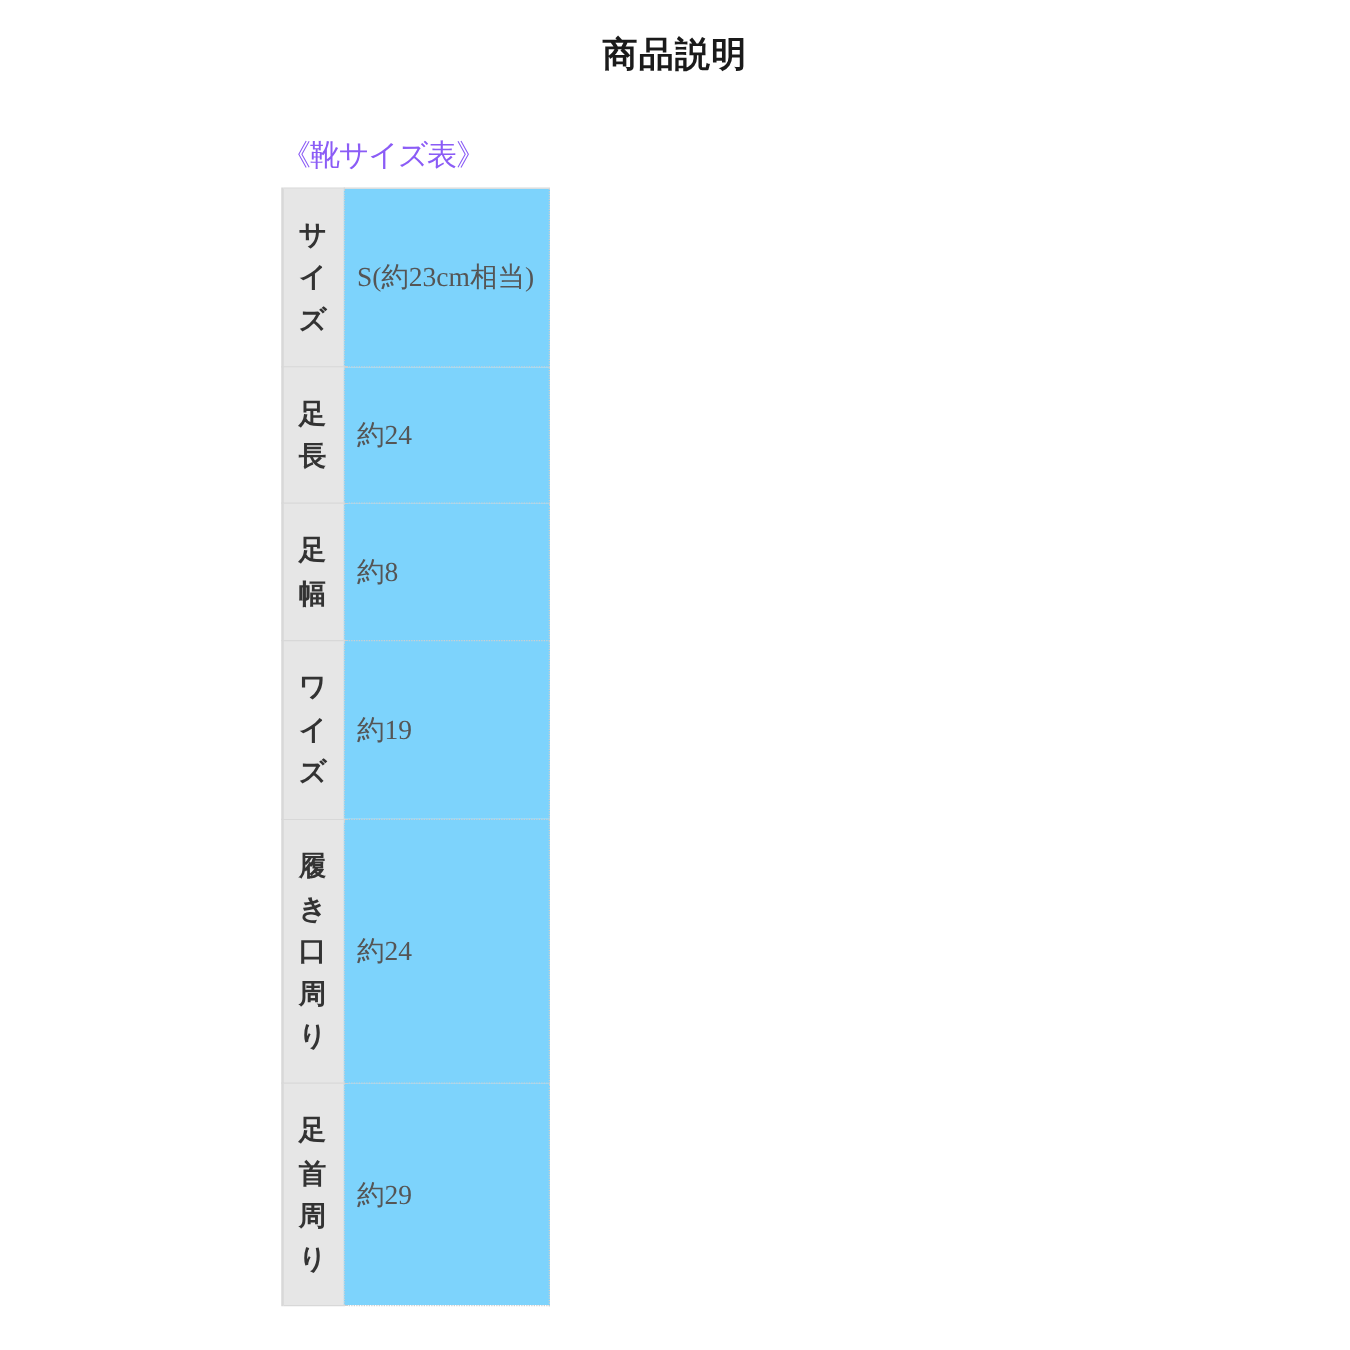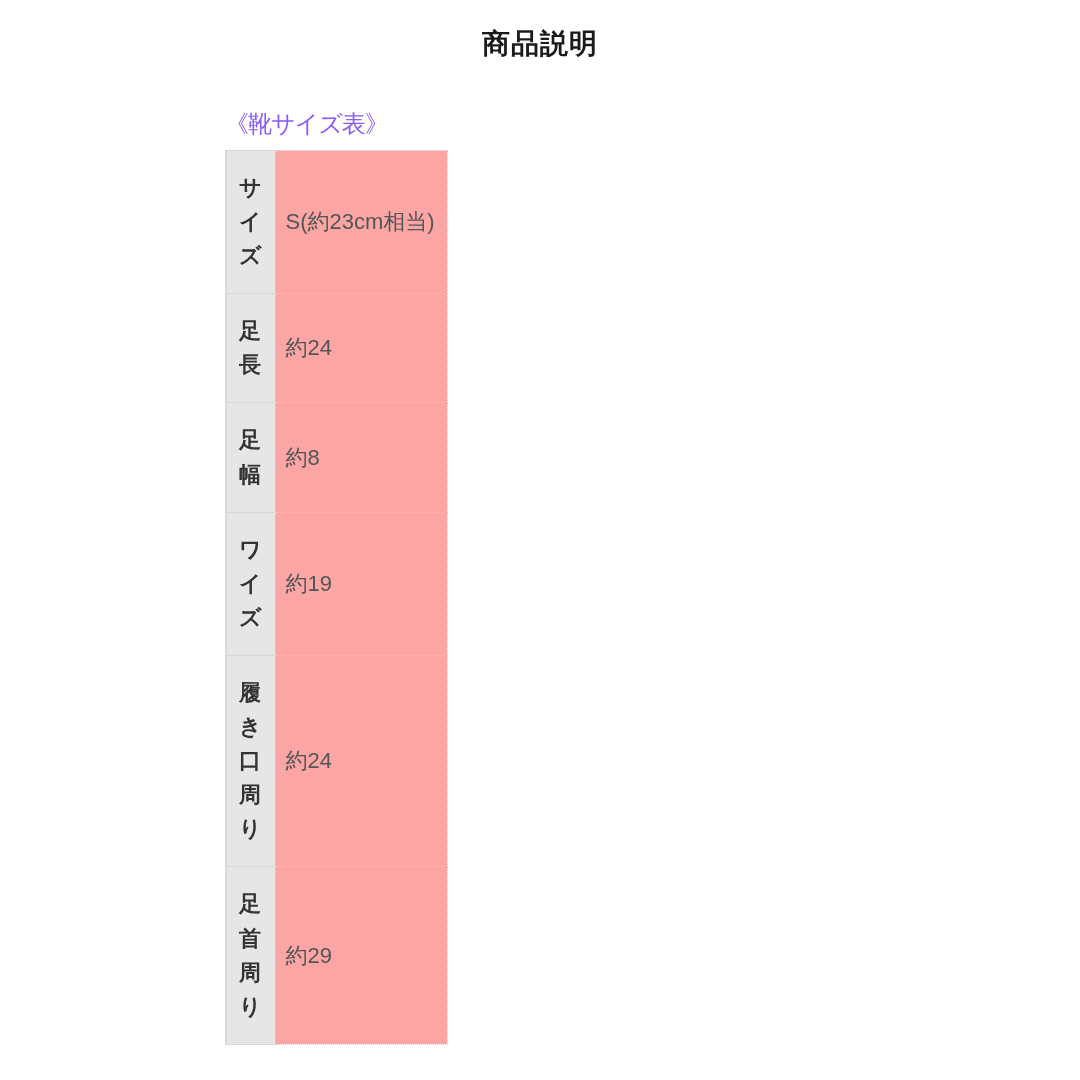--- a/index.html
+++ b/index.html
@@ -1,15 +1,15 @@
 <!DOCTYPE html>
 <html><head>
   <meta charset="utf-8">
   <style>
-    * { margin: 0; padding: 0; box-sizing: border-box; }
+    * { margin: 0; padding: 0; box-sizing: border-box; font-family: Liberation Serif, serif; }
     body {
       width: 1080px;
       height: 1080px;
       background: #fff;
       font-family: "Hiragino Sans", "Meiryo", sans-serif;
       color: #1a1a1a;
       overflow: hidden;
     }
     .heading {
       text-align: center;
@@ -49,21 +49,21 @@
     }
     th .vlabel {
       display: block;
       font-weight: 700;
       line-height: 1.55;
       letter-spacing: 1px;
       writing-mode: horizontal-tb;
       white-space: pre;
     }
     td {
-      background: #fca5a5;
+      background: #7dd3fc;
       padding: 8px 12px 8px 10px;
       border-right: 1px dotted #cfcfcf;
       border-bottom: 1px dotted #cfcfcf;
       min-width: 120px;
       color: #555;
       font-size: 22px;
     }
   </style>
 </head>
 <body>

